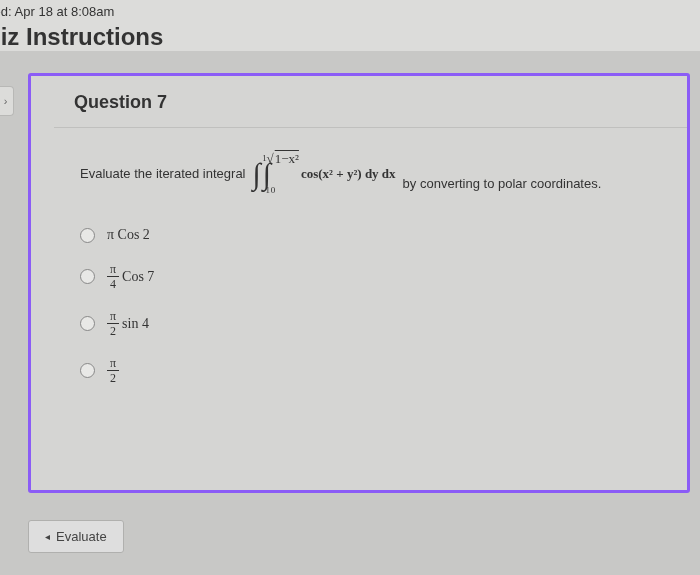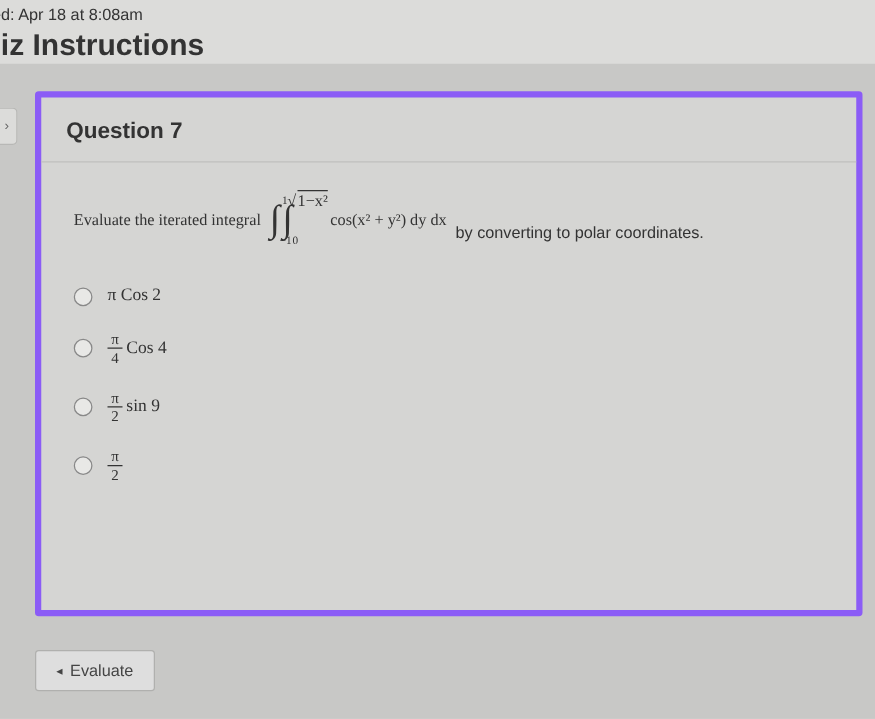--- a/index.html
+++ b/index.html
@@ -27,46 +27,46 @@
     }
     .instructions-title {
       font-size: 24px;
       font-weight: bold;
       color: #333;
       margin-top: 4px;
       margin-left: -14px;
     }
     .question-card {
       background: #d5d5d3;
-      border: 5px solid #8b5cf6;
+      border: 3px solid #8b5cf6;
       border-radius: 3px;
       margin: 22px 10px 0 28px;
       min-height: 420px;
       position: relative;
+      padding-left: 23px;
     }
     .question-header {
       padding: 16px 20px 14px 20px;
       border-bottom: 1px solid #c0c0be;
       font-size: 18px;
       font-weight: bold;
       color: #333;
     }
     .question-body {
       padding: 28px 20px 20px 26px;
     }
     .prompt-row {
       display: flex;
       align-items: center;
       font-size: 13px;
       color: #333;
       margin-bottom: 36px;
     }
     .prompt-pre {
       margin-right: 4px;
-      font-family: Liberation Serif, serif;
     }
     .integral-block {
       display: inline-flex;
       align-items: center;
       font-family: "Times New Roman", serif;
       margin: 0 3px;
     }
     .int-sym {
       font-size: 30px;
       line-height: 1;
@@ -96,20 +96,21 @@
       font-size: 13px;
       white-space: nowrap;
     }
     .sqrt-over {
       text-decoration: overline;
       padding-left: 1px;
     }
     .integrand {
       font-size: 13px;
       margin-left: 28px;
+      font-weight: bold;
     }
     .prompt-post {
       margin-left: 4px;
       margin-top: 20px;
     }
     .options {
       display: flex;
       flex-direction: column;
       gap: 20px;
       justify-content: flex-end;
@@ -230,32 +231,32 @@
         </div>
       </div>
 
       <div class="option-row">
         <div class="radio"></div>
         <div class="option-label">
           <span class="frac">
             <span class="frac-top">π</span>
             <span class="frac-bot">4</span>
           </span>
-          <span>Cos 4</span>
+          <span>Cos 7</span>
         </div>
       </div>
 
       <div class="option-row">
         <div class="radio"></div>
         <div class="option-label">
           <span class="frac">
             <span class="frac-top">π</span>
             <span class="frac-bot">2</span>
           </span>
-          <span>sin 9</span>
+          <span>sin 4</span>
         </div>
       </div>
 
       <div class="option-row">
         <div class="radio"></div>
         <div class="option-label">
           <span class="frac">
             <span class="frac-top">π</span>
             <span class="frac-bot">2</span>
           </span>

